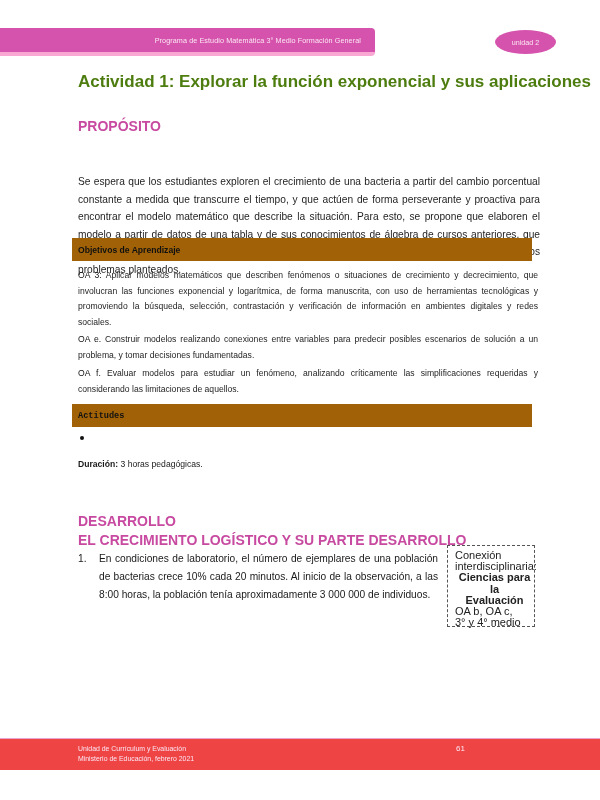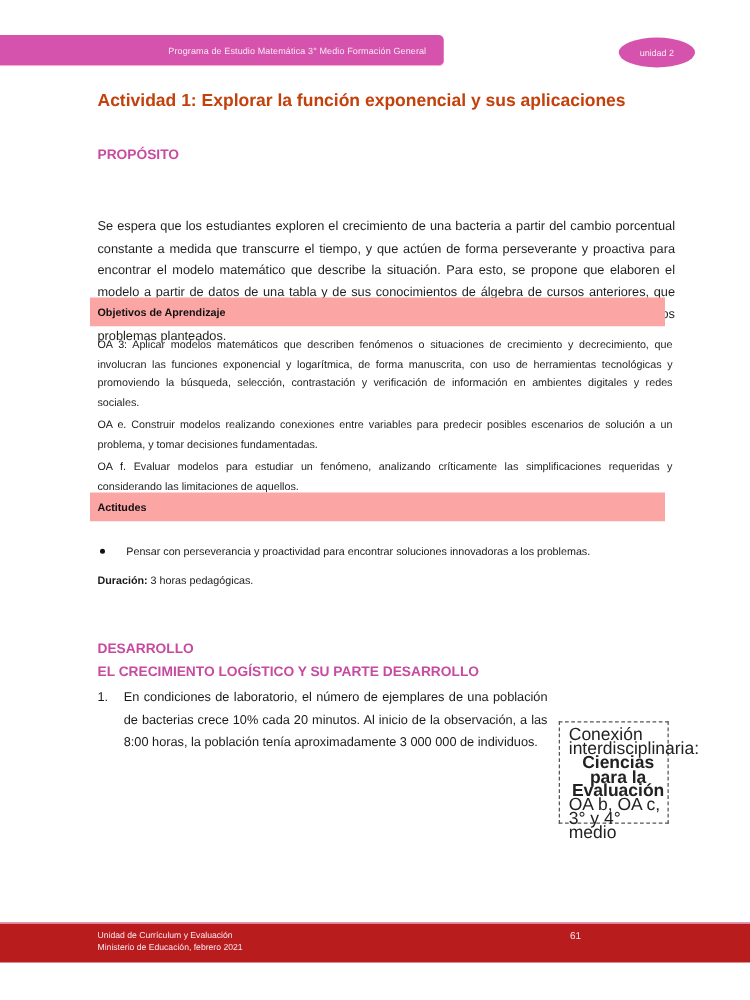--- a/index.html
+++ b/index.html
@@ -5,48 +5,48 @@
   html, body { margin: 0; padding: 0; }
   body {
     width: 600px; height: 800px; position: relative; overflow: hidden;
     background: #ffffff;
     font-family: "Liberation Sans", "DejaVu Sans", sans-serif;
     color: #1a1a1a;
   }
   .header-bar {
     position: absolute; left: 0; top: 28px; width: 355px; height: 24px;
     background: #d653ad; border-radius: 0 4px 4px 0;
-    border-bottom: 1px solid #f9a8d4;
-    display: flex; align-items: center; justify-content: flex-end;
+    border-bottom: 4px solid #f9a8d4;
+    display: flex; align-items: center; justify-content: flex-end; padding-left: 20px;
   }
   .header-bar span {
     color: #fbe6f3; font-size: 7.2px; padding-right: 14px; letter-spacing: 0.1px;
   }
   .unit-pill {
     position: absolute; left: 495px; top: 30px; width: 61px; height: 24px;
     background: #d653ad; border-radius: 50%;
     display: flex; align-items: center; justify-content: center;
   }
   .unit-pill span { color: #fbe6f3; font-size: 7.2px; }
 
   .title {
     position: absolute; left: 78px; top: 72px;
-    font-size: 14px; font-weight: bold; color: #c2410c; white-space: nowrap;
+    font-size: 17px; font-weight: bold; color: #4d7c0f; white-space: nowrap;
   }
   .section-head {
-    position: absolute; left: 78px; font-size: 11px; font-weight: bold; color: #c74aa0;
+    position: absolute; left: 78px; font-size: 14px; font-weight: bold; color: #c74aa0;
     white-space: nowrap;
   }
   .para {
     position: absolute; left: 78px; width: 462px;
     font-size: 10.2px; line-height: 17.6px; text-align: justify; color: #1e1e1e; margin-top: 36px;
   }
   .band {
     position: absolute; left: 72px; width: 460px; height: 23px;
-    background: #fca5a5; display: flex; align-items: center;
+    background: #a16207; display: flex; align-items: center;
   }
   .band span { padding-left: 6px; font-size: 8.6px; font-weight: bold; color: #111; }
   .small-para {
     position: absolute; left: 78px; width: 460px;
     font-size: 8.6px; line-height: 15.6px; text-align: justify; color: #1e1e1e;
   }
   .small-para b { font-weight: normal; color: #111; }
   .bullet-row {
     position: absolute; left: 78px; top: 436px; width: 460px;
     font-size: 8.6px; display: flex; align-items: center;
@@ -58,27 +58,27 @@
   .list-item {
     position: absolute; left: 78px; top: 550px; width: 360px;
     font-size: 10.2px; line-height: 17.8px; display: flex;
   }
   .list-item .num { width: 21px; flex: none; }
   .list-item .txt { text-align: justify; }
 
   .connection-box {
     position: absolute; left: 447px; top: 545px; width: 88px; height: 82px;
     border: 1.3px dashed #555; box-sizing: border-box;
-    padding: 4px 0 0 7px; font-size: 14px; line-height: 11.2px; color: #222; margin-top: 32px;
+    padding: 4px 0 0 7px; font-size: 11px; line-height: 11.2px; color: #222;
   }
   .connection-box b { font-weight: bold; display: block; text-align: center; }
 
   .footer-bar {
     position: absolute; left: 0; top: 738px; width: 600px; height: 31px;
-    background: #b91c1c; border-top: 1px solid #e9a4d2;
+    background: #ef4444; border-top: 1px solid #e9a4d2;
   }
   .footer-text {
     position: absolute; left: 78px; top: 5px; font-size: 6.9px; line-height: 10px; color: #fbe6f3;
   }
   .page-num {
     position: absolute; left: 456px; top: 5px; font-size: 8px; color: #fbe6f3;
   }
 </style>
 </head>
 <body>
@@ -102,26 +102,25 @@
 <div class="small-para" style="top:268px;">
   <b>OA 3:</b><span> Aplicar modelos matemáticos que describen fenómenos o situaciones de crecimiento y decrecimiento, que involucran las funciones exponencial y logarítmica, de forma manuscrita, con uso de herramientas tecnológicas y promoviendo la búsqueda, selección, contrastación y verificación de información en ambientes digitales y redes sociales.</span>
 </div>
 <div class="small-para" style="top:332px;">
   <b>OA e.</b><span> Construir modelos realizando conexiones entre variables para predecir posibles escenarios de solución a un problema, y tomar decisiones fundamentadas.</span>
 </div>
 <div class="small-para" style="top:366px;">
   <b>OA f.</b><span> Evaluar modelos para estudiar un fenómeno, analizando críticamente las simplificaciones requeridas y considerando las limitaciones de aquellos.</span>
 </div>
 
-<div class="band" style="top:394px;">
+<div class="band" style="top:404px;font-family:Liberation Mono, monospace;">
   <span>Actitudes</span>
 </div>
 <div class="bullet-row">
   <span class="dot"></span>
-  <span>Pensar con perseverancia y proactividad para encontrar soluciones innovadoras a los problemas.</span>
 </div>
 
 <div class="duration">
   <b>Duración:</b><span> 3 horas pedagógicas.</span>
 </div>
 
 <div class="section-head" style="top:513px;">DESARROLLO</div>
 <div class="section-head" style="top:532px;">EL CRECIMIENTO LOGÍSTICO Y SU PARTE DESARROLLO</div>
 
 <div class="list-item">

